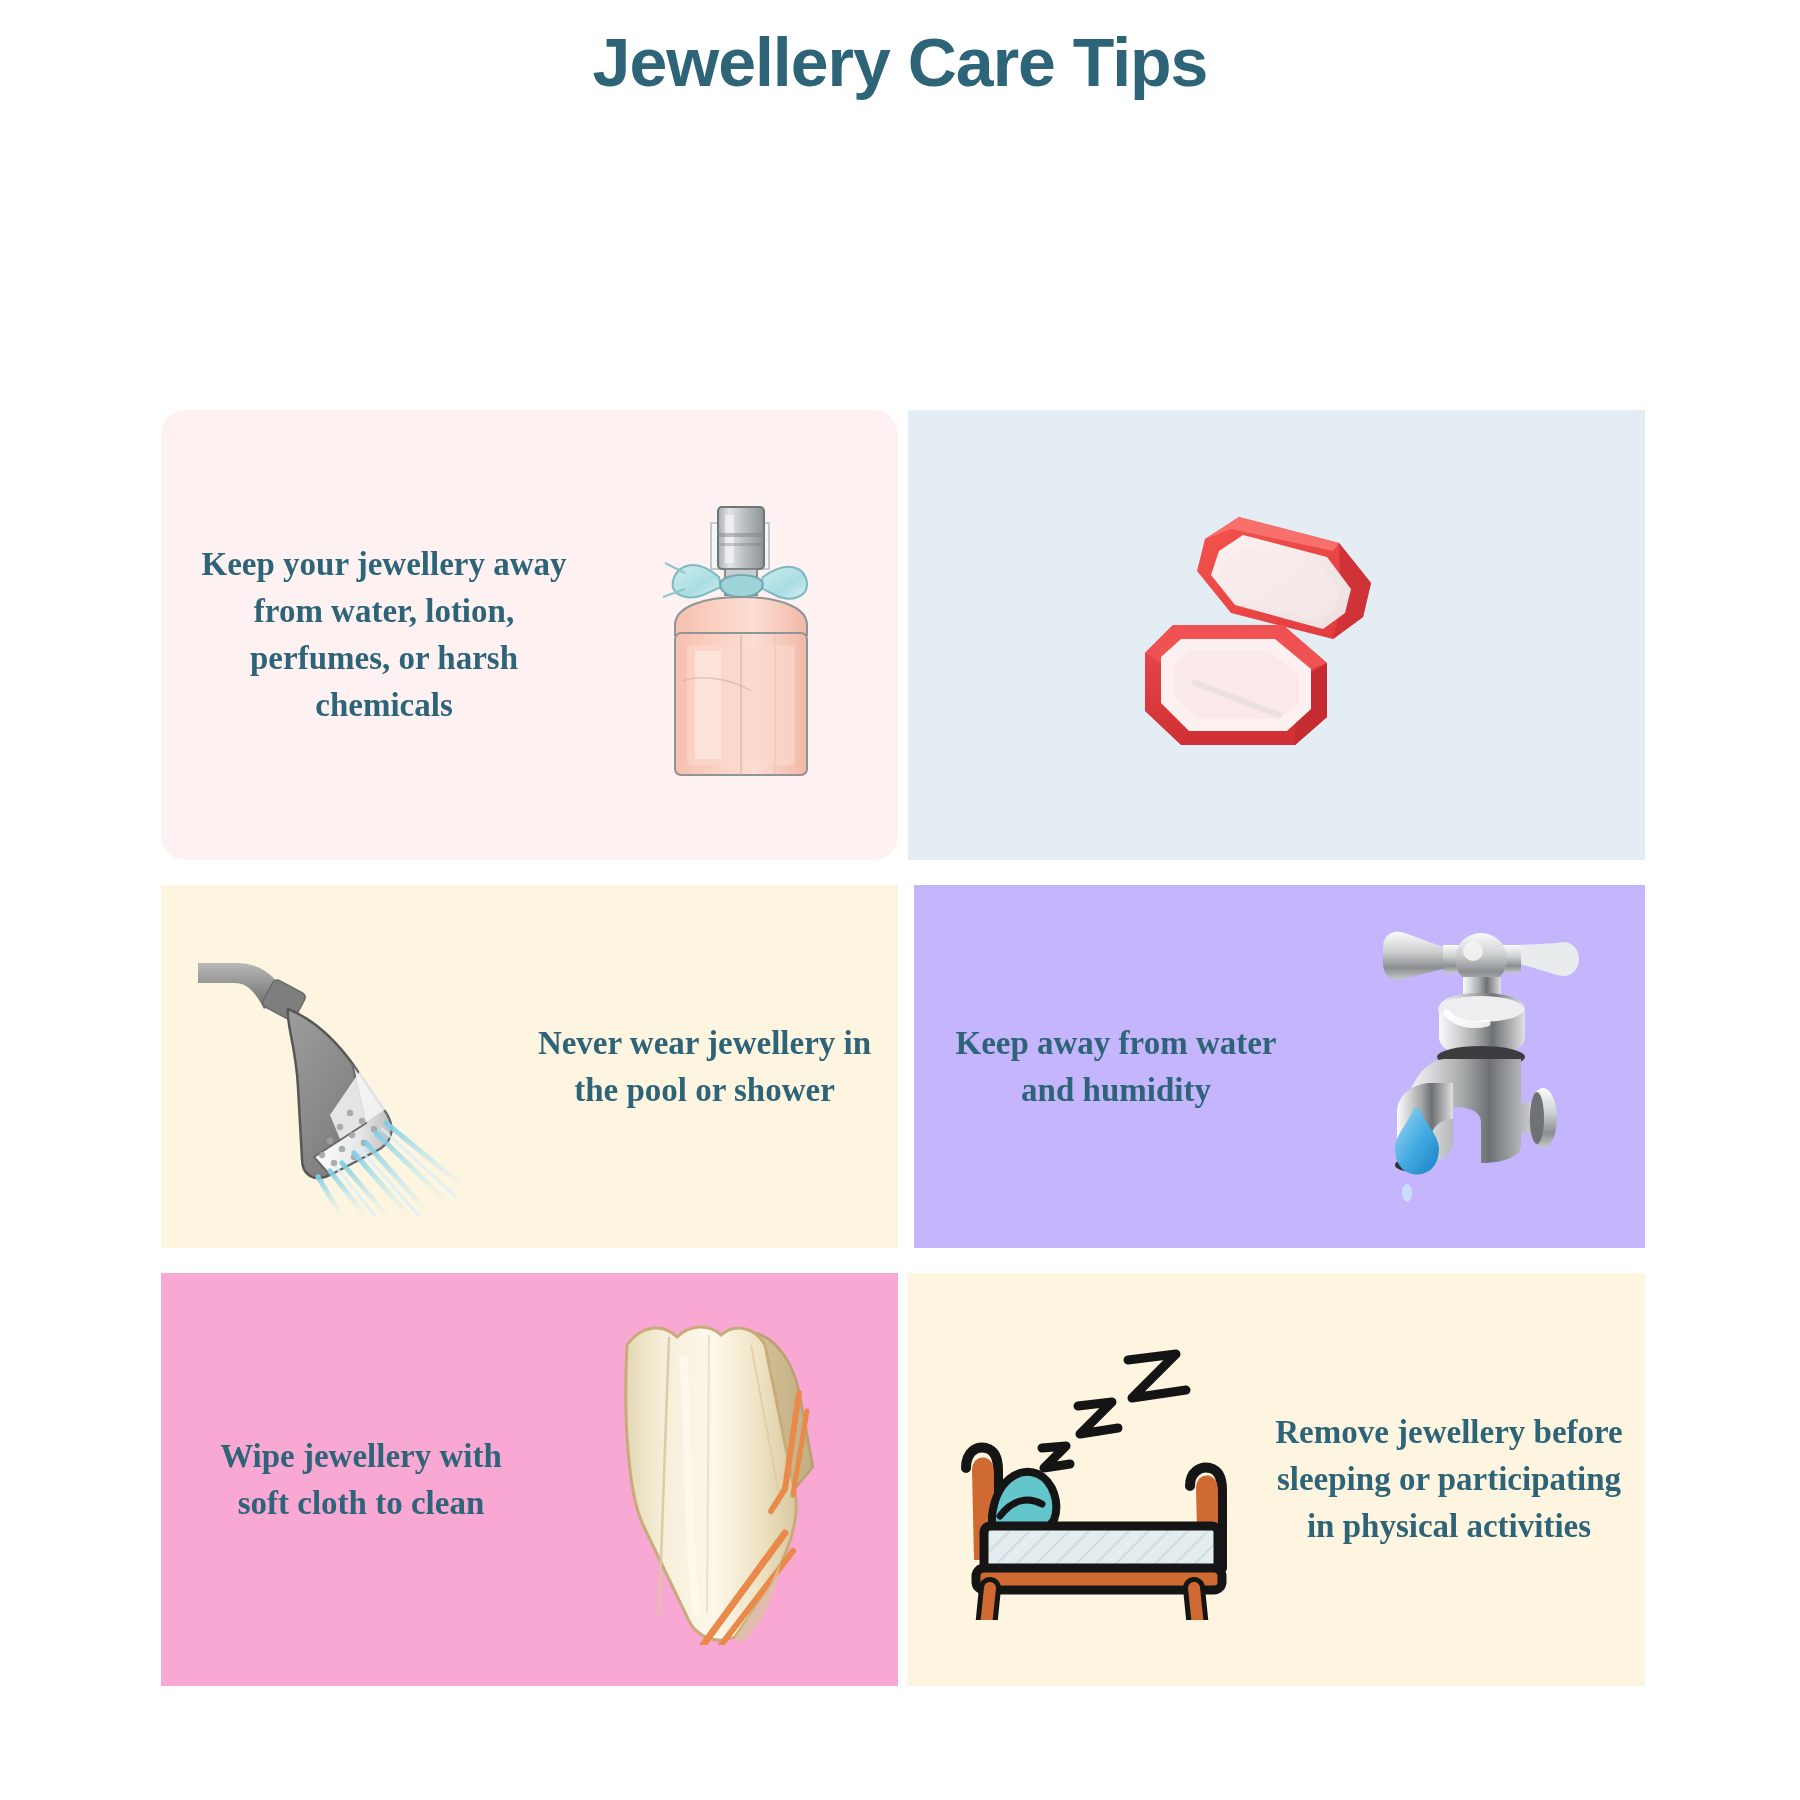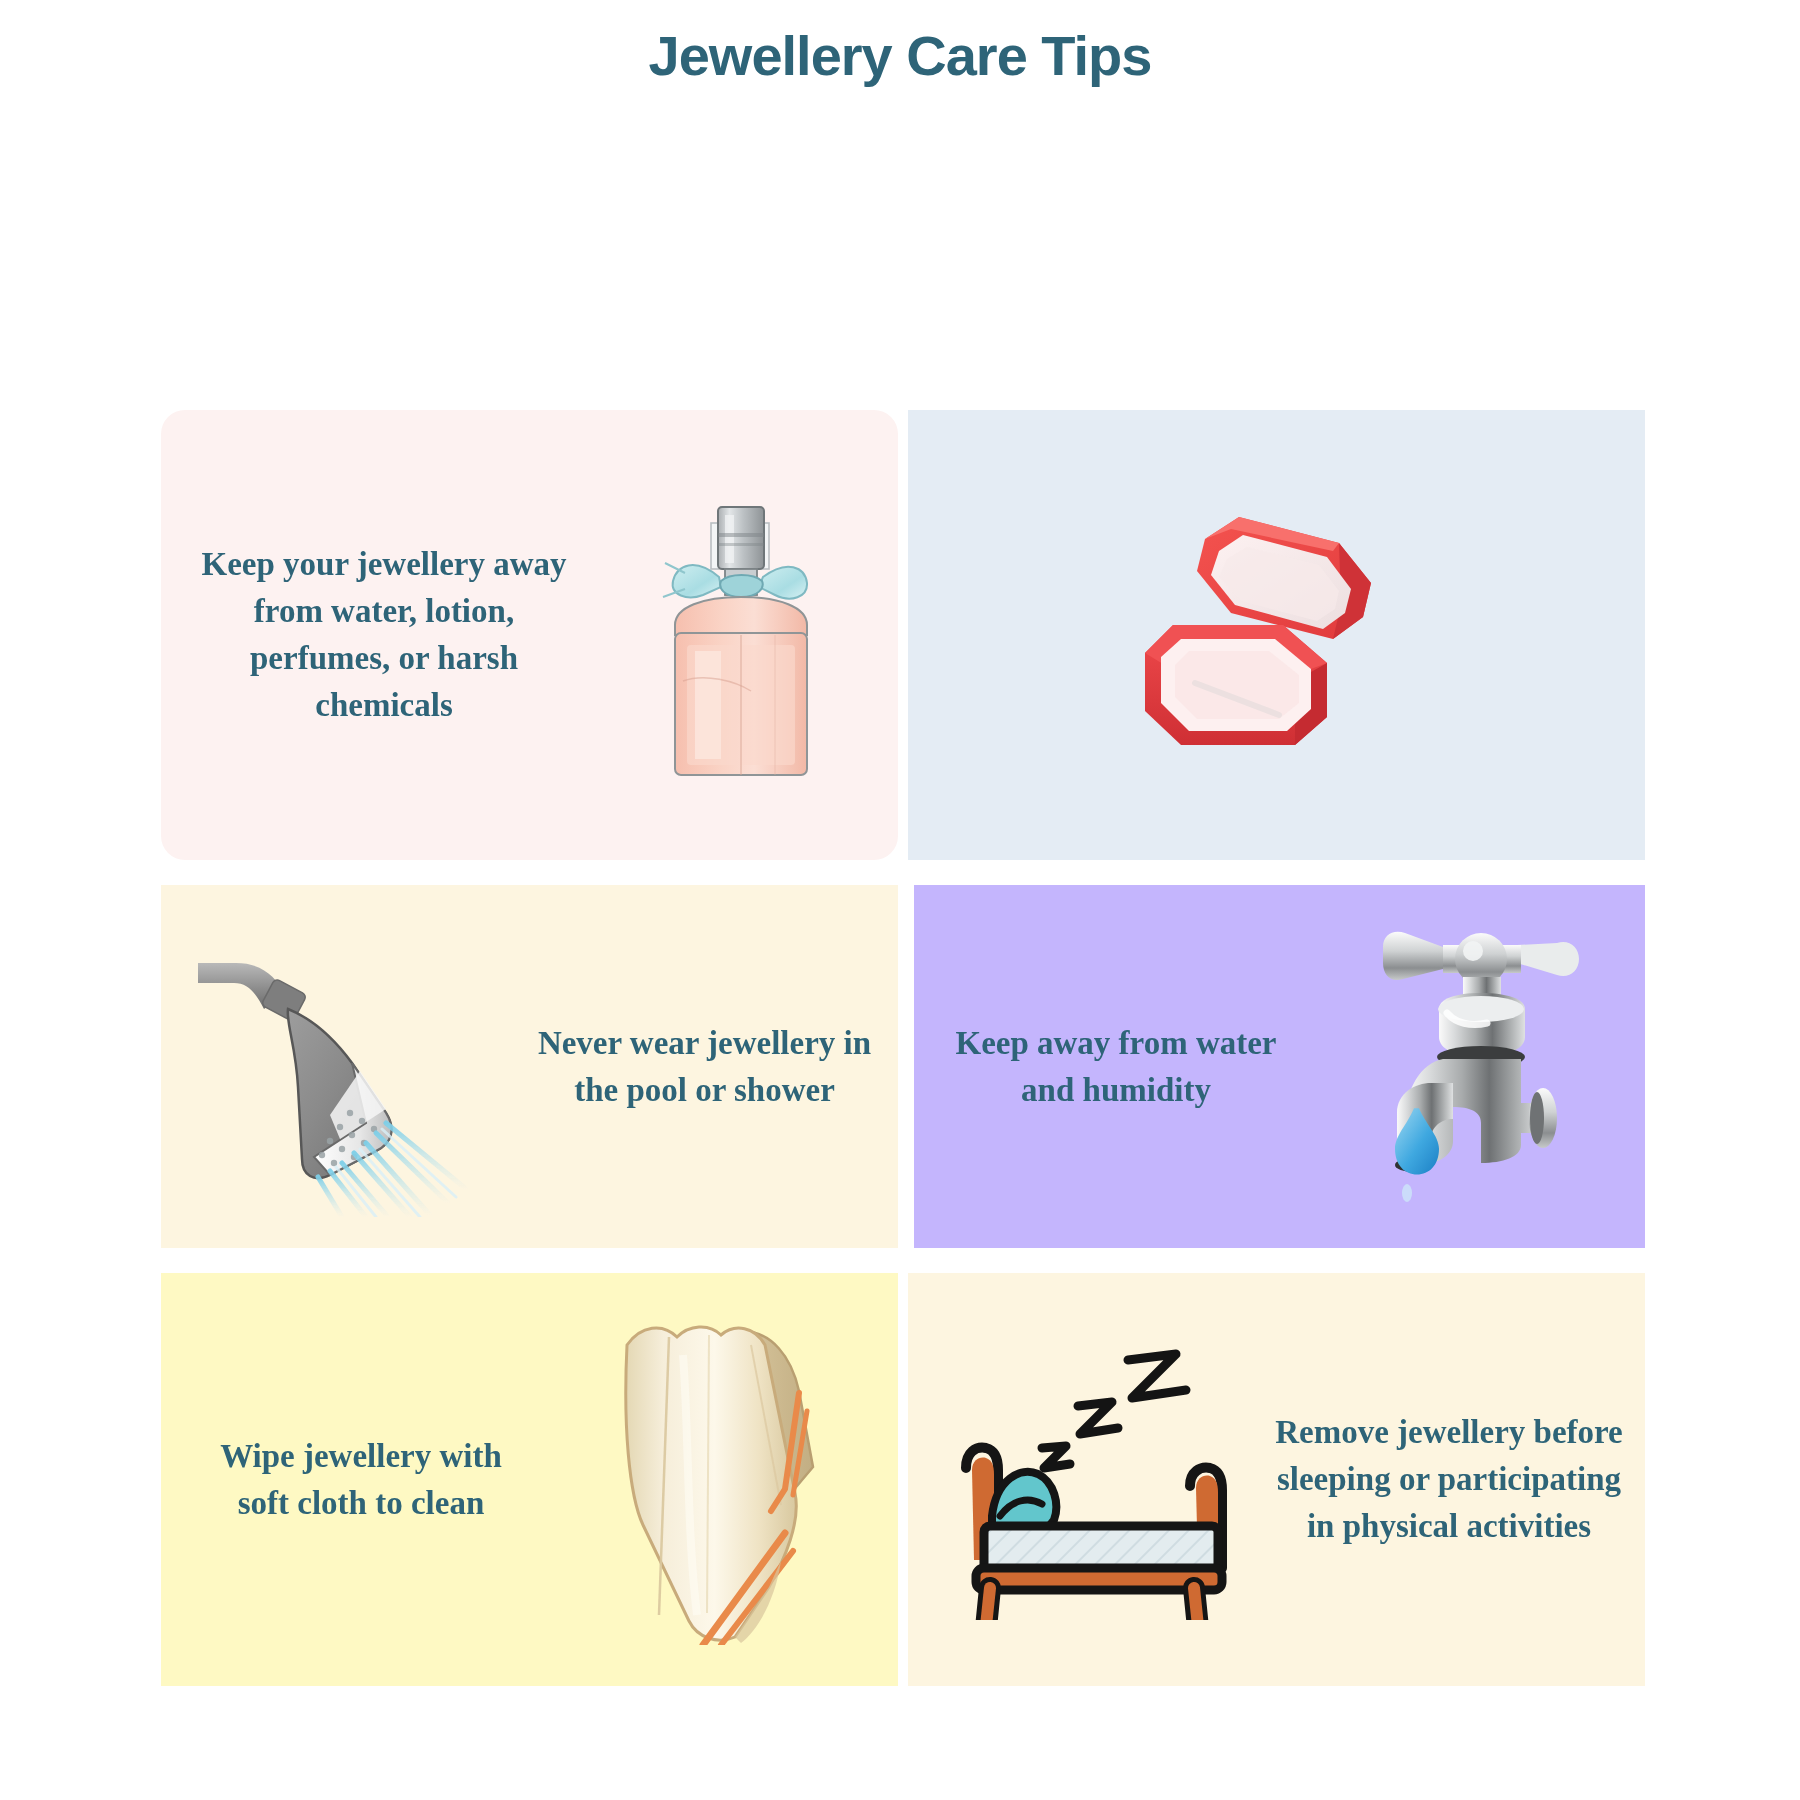--- a/index.html
+++ b/index.html
@@ -13,21 +13,21 @@
 
   .header{
     width:1800px;
     text-align:center;
     padding-top:26px;
     box-sizing:border-box;
   }
   .title{
     font-family:"Liberation Sans", sans-serif;
     font-weight:bold;
-    font-size:56px;
+    font-size:68px;
     letter-spacing:-1px;
     color:#2e6478;
     line-height:1.08;
     margin:0;
   }
   .subtitle{
     font-family:"Liberation Serif", serif;
     font-style:italic;
     font-size:31px;
     line-height:1.45;
@@ -323,21 +323,21 @@
           <ellipse cx="79" cy="248" rx="19" ry="7" fill="#2f3132"></ellipse>
           <ellipse cx="79" cy="246" rx="15" ry="5" fill="#101112"></ellipse>
 
           <path d="M79 258 C72 276 60 288 60 302 C60 320 70 330 82 330
                    C94 330 104 320 104 302 C104 288 90 274 84 258 Z" transform="translate(0,-46) scale(1,0.92)" fill="url(#dropg)"></path>
           <ellipse cx="72" cy="276" rx="5" ry="9" fill="#cdeaf8" opacity=".75"></ellipse>
         </svg>
       </div>
     </div>
 
-    <div class="card" id="card5" style="background:#fef9c3;">
+    <div class="card" id="card5" style="background:#f9a8d4;">
       <div class="card-text">Wipe jewellery with soft cloth to clean</div>
       <div class="art">
         <svg class="cloth" viewBox="0 0 260 330">
           <defs>
             <linearGradient id="clothg" x1="0" y1="0" x2="1" y2="0">
               <stop offset="0%" stop-color="#e4d8b4"></stop>
               <stop offset="22%" stop-color="#f6eeda"></stop>
               <stop offset="52%" stop-color="#fdf8ea"></stop>
               <stop offset="78%" stop-color="#efe3c4"></stop>
               <stop offset="100%" stop-color="#d8c89f"></stop>

